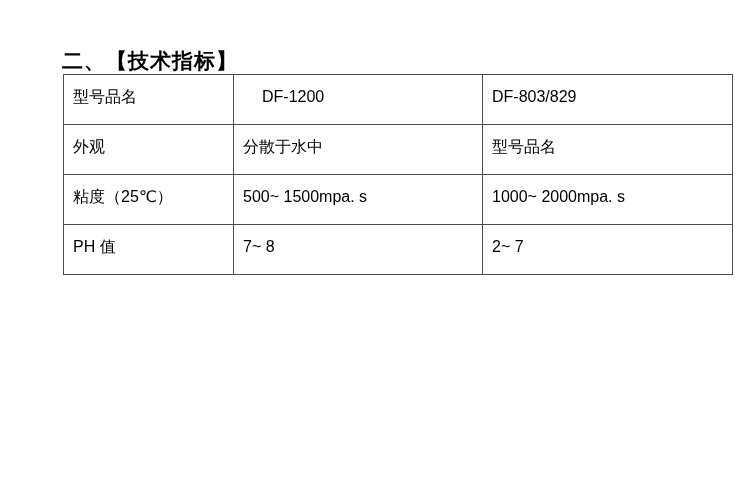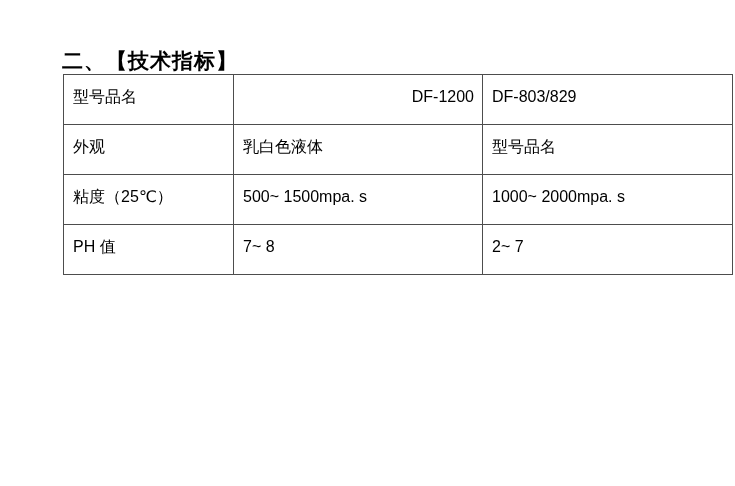--- a/index.html
+++ b/index.html
@@ -43,21 +43,20 @@
     padding: 12px 8px 4px 9px;
     vertical-align: top;
     line-height: 20px;
     background: #ffffff;
     overflow: hidden;
     white-space: nowrap;
   }
   
   table.spec-table tr:first-child td:nth-child(2) {
     padding-left: 28px;
-    text-align: right;
   }
 </style>
 </head>
 <body>
 
 <div class="doc-title">二、【技术指标】</div>
 
 <table class="spec-table">
   <colgroup>
     <col style="width:170px">
@@ -65,21 +64,21 @@
     <col style="width:250px">
   </colgroup>
   <tbody>
     <tr>
       <td>型号品名</td>
       <td>DF-1200</td>
       <td>DF-803/829</td>
     </tr>
     <tr>
       <td>外观</td>
-      <td>乳白色液体</td>
+      <td>分散于水中</td>
       <td>型号品名</td>
     </tr>
     <tr>
       <td>粘度（25℃）</td>
       <td>500~ 1500mpa. s</td>
       <td>1000~ 2000mpa. s</td>
     </tr>
     <tr>
       <td>PH 值</td>
       <td>7~ 8</td>

